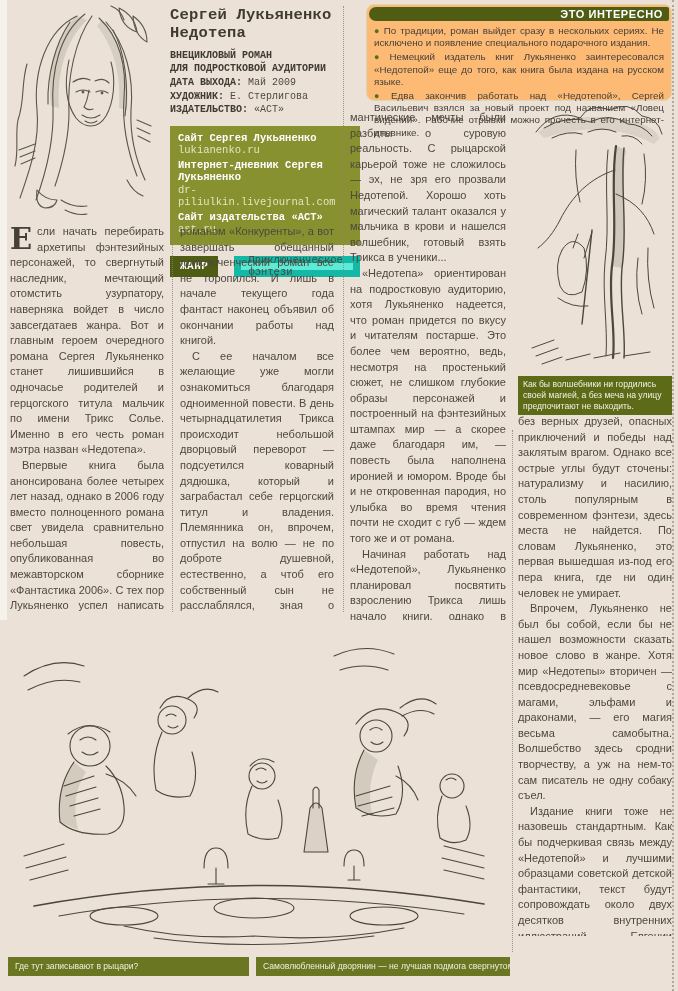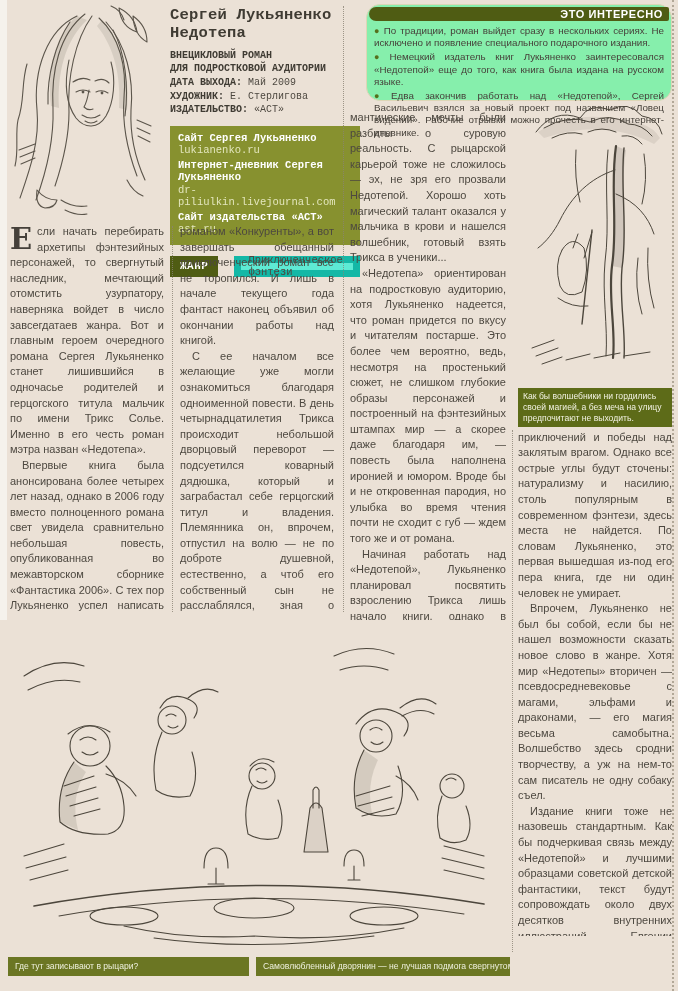--- a/index.html
+++ b/index.html
@@ -34,21 +34,21 @@
     display:flex; align-items:center; padding:0 10px; letter-spacing:.5px;
   }
   .genre-value {
     flex:1; background:#5eead4; border:7px solid #14b8a6; margin-left:16px;
     display:flex; align-items:center; padding:0 7px; font-size:10.5px; color:#4d4840;
   }
 
   
   .interesting {
     position:absolute; left:366px; top:4px; width:306px; height:97px;
-    background:#86efac; border:1px solid #ddd6b6; border-radius:14px;
+    background:#fdba74; border:1px solid #ddd6b6; border-radius:8px;
   }
   .int-bar {
     height:14px; background:#4f5c13; border-radius:7px 2px 2px 7px;
     margin:2px 2px 0 2px;
     display:flex; justify-content:flex-end; align-items:center;
     color:#ffffff; font-weight:bold; font-size:11px; letter-spacing:.6px; padding-right:6px;
   }
   .int-items { padding:4px 7px 0 7px; }
   .int-item { font-size:9.8px; line-height:12.2px; color:#46413a; text-align:justify; margin-bottom:2px; }
   .bullet { color:#55701c; font-size:9px; margin-right:3px; }
@@ -66,21 +66,21 @@
     font-size:29px; line-height:26px; padding:2px 5px 0 0; color:#45403a;
   }
   .divider { position:absolute; width:0; border-left:1px dotted #8a8374; opacity:.8; }
   .div1 { left:172px; top:226px; height:386px; }
   .div2 { left:343px; top:6px;  height:606px; }
   .div3 { left:512px; top:430px; height:522px; }
 
   
   .wizard { position:absolute; left:518px; top:98px; width:154px; height:276px; }
   .wizard-cap {
-    position:absolute; left:518px; top:388px; width:154px;
+    position:absolute; left:518px; top:376px; width:154px;
     background:#5d6b18; color:#f2f2e2; font-size:8.6px; line-height:11px;
     padding:3px 5px;
   }
   .feast { position:absolute; left:4px; top:616px; width:508px; height:338px; }
   .cap-bar {
     position:absolute; top:957px; height:19px; background:#6b7623; color:#eef0dd;
     font-size:8.6px; line-height:13px; padding:3px 7px; overflow:hidden; white-space:nowrap;
   }
   .cap-left { left:8px; width:241px; }
   .cap-mid { left:256px; width:254px; }

